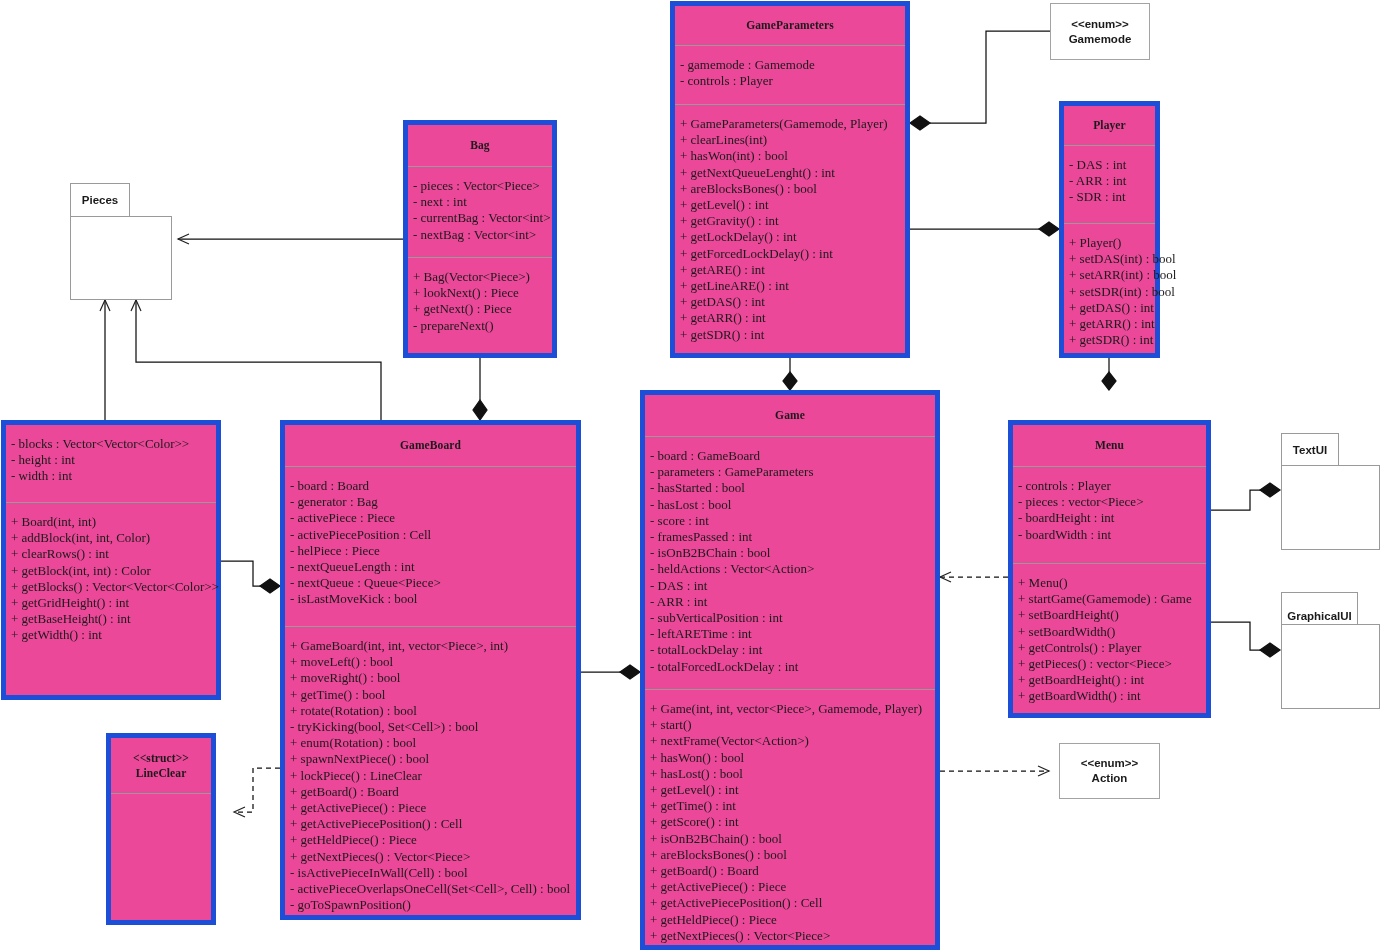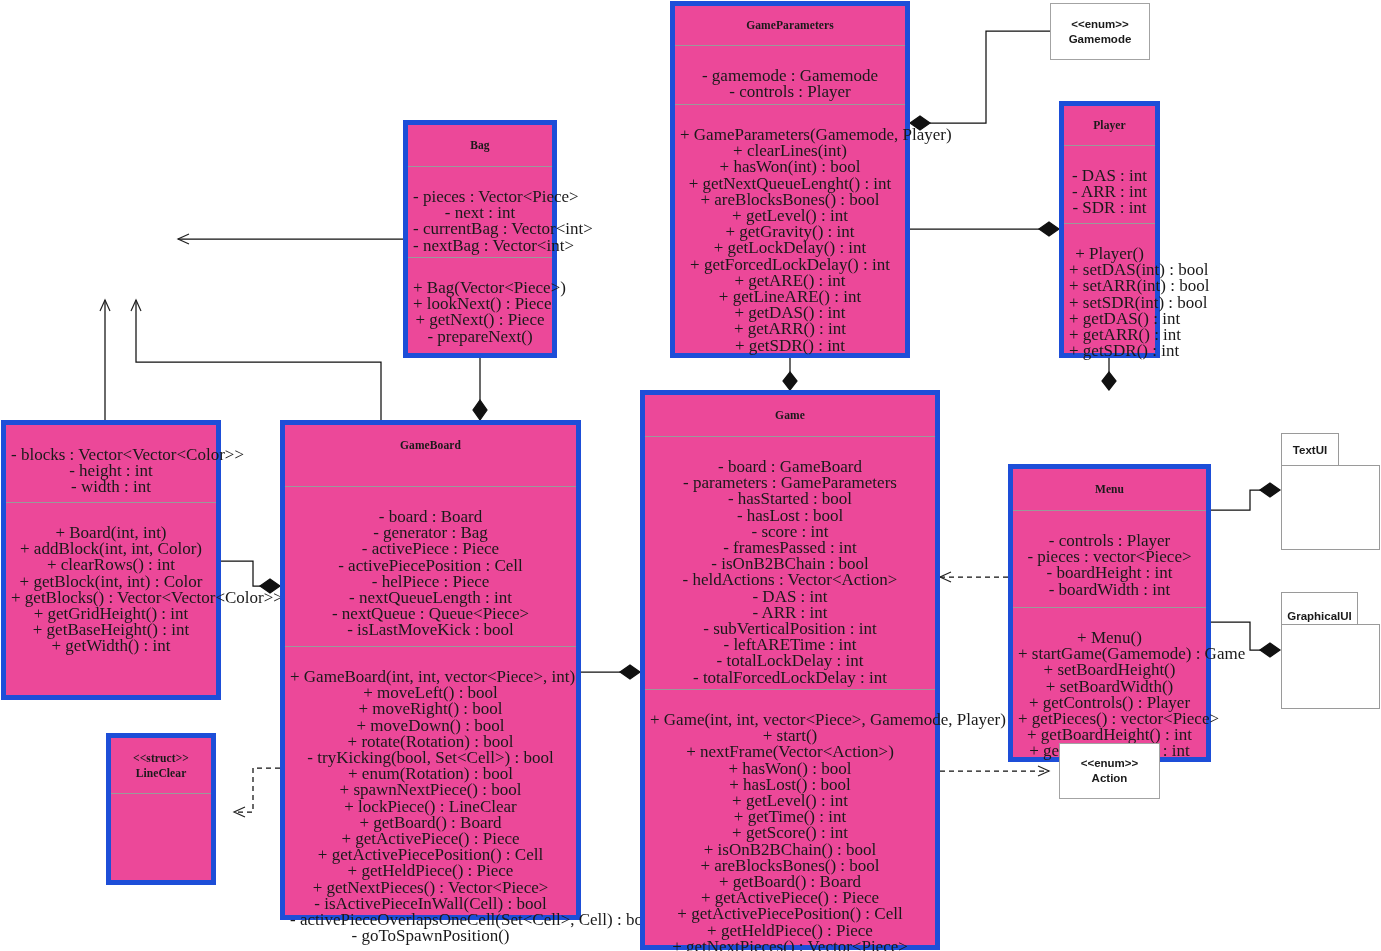--- a/index.html
+++ b/index.html
@@ -5,21 +5,21 @@
   html,body{margin:0;padding:0;background:#ffffff;}
   body{font-family:"Liberation Sans",sans-serif;color:#1a1a1a;}
   #canvas{position:relative;width:1381px;height:951px;overflow:hidden;background:#fff;}
   #edges{position:absolute;left:0;top:0;width:1381px;height:951px;pointer-events:none;}
 
   .umlclass{position:absolute;box-sizing:border-box;border:5px solid #1d4ed8;background:#ec4899;font-family:Liberation Serif, serif;}
   .sect{box-sizing:border-box;}
   .sect + .sect{border-top:1px solid #9a9a9a;}
   .cls-title{display:flex;align-items:center;justify-content:center;font-weight:bold;font-size:11.5px;text-align:center;line-height:1.25;letter-spacing:.1px;}
   .cls-title span{display:block;}
-  .members{padding:22px 5px 8px 5px;font-size:17px;line-height:16.2px;white-space:nowrap;text-align:center;}
+  .members{padding:11px 5px 8px 5px;font-size:13px;line-height:16.2px;white-space:nowrap;}
   .members div{overflow:visible;}
 
   
   .pkg{position:absolute;}
   .pkg .tab{position:absolute;left:0;top:0;box-sizing:border-box;border:1px solid #9a9a9a;background:#fff;
             display:flex;align-items:center;justify-content:center;font-weight:bold;font-size:11.5px;}
   .pkg .bodybox{position:absolute;left:0;box-sizing:border-box;border:1px solid #9a9a9a;background:#fff;}
 
   .enumbox{position:absolute;box-sizing:border-box;border:1px solid #a3a3a3;background:#fff;
            display:flex;flex-direction:column;align-items:center;justify-content:center;
@@ -79,20 +79,24 @@
       <path d="M940,771 L1049,771" stroke-dasharray="5,4" marker-end="url(#openArrowR)"></path>
 
       <path d="M1211,510 L1250,510 L1250,490 L1262,490"></path>
       <path d="M1280,490 L1270,483 L1260,490 L1270,497 Z" fill="#111" stroke="#111"></path>
 
       <path d="M1211,622 L1250,622 L1250,650 L1262,650"></path>
       <path d="M1280,650 L1270,643 L1260,650 L1270,657 Z" fill="#111" stroke="#111"></path>
     </g>
   </svg>
 
+  <div class="pkg" style="left:70px;top:183px;width:102px;height:117px;">
+    <div class="tab" style="width:60px;height:34px;">Pieces</div>
+    <div class="bodybox" style="top:33px;width:102px;height:84px;"></div>
+  </div>
 
   <div class="umlclass" style="left:403px;top:120px;width:154px;height:238px;">
     <div class="sect cls-title" style="height:41px;">Bag</div>
     <div class="sect members" style="height:91px;">
       <div>- pieces : Vector&lt;Piece&gt;</div>
       <div>- next : int</div>
       <div>- currentBag : Vector&lt;int&gt;</div>
       <div>- nextBag : Vector&lt;int&gt;</div>
     </div>
     <div class="sect members" style="height:105px;">
@@ -116,52 +120,52 @@
       <div>+ getBlock(int, int) : Color</div>
       <div>+ getBlocks() : Vector&lt;Vector&lt;Color&gt;&gt;</div>
       <div>+ getGridHeight() : int</div>
       <div>+ getBaseHeight() : int</div>
       <div>+ getWidth() : int</div>
     </div>
   </div>
 
   <div class="umlclass" style="left:280px;top:420px;width:301px;height:500px;">
     <div class="sect cls-title" style="height:41px;">GameBoard</div>
-    <div class="sect members" style="height:160px;margin-top:20px;">
+    <div class="sect members" style="height:160px;">
       <div>- board : Board</div>
       <div>- generator : Bag</div>
       <div>- activePiece : Piece</div>
       <div>- activePiecePosition : Cell</div>
       <div>- helPiece : Piece</div>
       <div>- nextQueueLength : int</div>
       <div>- nextQueue : Queue&lt;Piece&gt;</div>
       <div>- isLastMoveKick : bool</div>
     </div>
     <div class="sect members" style="height:299px;">
       <div>+ GameBoard(int, int, vector&lt;Piece&gt;, int)</div>
       <div>+ moveLeft() : bool</div>
       <div>+ moveRight() : bool</div>
-      <div>+ moveDown() : bool</div>
+      <div>+ getTime() : bool</div>
       <div>+ rotate(Rotation) : bool</div>
       <div>- tryKicking(bool, Set&lt;Cell&gt;) : bool</div>
       <div>+ enum(Rotation) : bool</div>
       <div>+ spawnNextPiece() : bool</div>
       <div>+ lockPiece() : LineClear</div>
       <div>+ getBoard() : Board</div>
       <div>+ getActivePiece() : Piece</div>
       <div>+ getActivePiecePosition() : Cell</div>
       <div>+ getHeldPiece() : Piece</div>
       <div>+ getNextPieces() : Vector&lt;Piece&gt;</div>
       <div>- isActivePieceInWall(Cell) : bool</div>
       <div>- activePieceOverlapsOneCell(Set&lt;Cell&gt;, Cell) : bool</div>
       <div>- goToSpawnPosition()</div>
     </div>
   </div>
 
-  <div class="umlclass" style="left:106px;top:733px;width:110px;height:152px;">
+  <div class="umlclass" style="left:106px;top:733px;width:110px;height:192px;">
     <div class="sect cls-title" style="height:55px;flex-direction:column;">
       <span>&lt;&lt;struct&gt;&gt;</span>
       <span>LineClear</span>
     </div>
     <div class="sect members" style="height:30px;"></div>
   </div>
 
   <div class="umlclass" style="left:670px;top:1px;width:240px;height:357px;">
     <div class="sect cls-title" style="height:39px;">GameParameters</div>
     <div class="sect members" style="height:59px;">
@@ -239,21 +243,21 @@
       <div>+ isOnB2BChain() : bool</div>
       <div>+ areBlocksBones() : bool</div>
       <div>+ getBoard() : Board</div>
       <div>+ getActivePiece() : Piece</div>
       <div>+ getActivePiecePosition() : Cell</div>
       <div>+ getHeldPiece() : Piece</div>
       <div>+ getNextPieces() : Vector&lt;Piece&gt;</div>
     </div>
   </div>
 
-  <div class="umlclass" style="left:1008px;top:420px;width:203px;height:298px;margin-top:44px;">
+  <div class="umlclass" style="left:1008px;top:420px;width:203px;height:298px;">
     <div class="sect cls-title" style="height:41px;">Menu</div>
     <div class="sect members" style="height:97px;">
       <div>- controls : Player</div>
       <div>- pieces : vector&lt;Piece&gt;</div>
       <div>- boardHeight : int</div>
       <div>- boardWidth : int</div>
     </div>
     <div class="sect members" style="height:160px;">
       <div>+ Menu()</div>
       <div>+ startGame(Gamemode) : Game</div>

